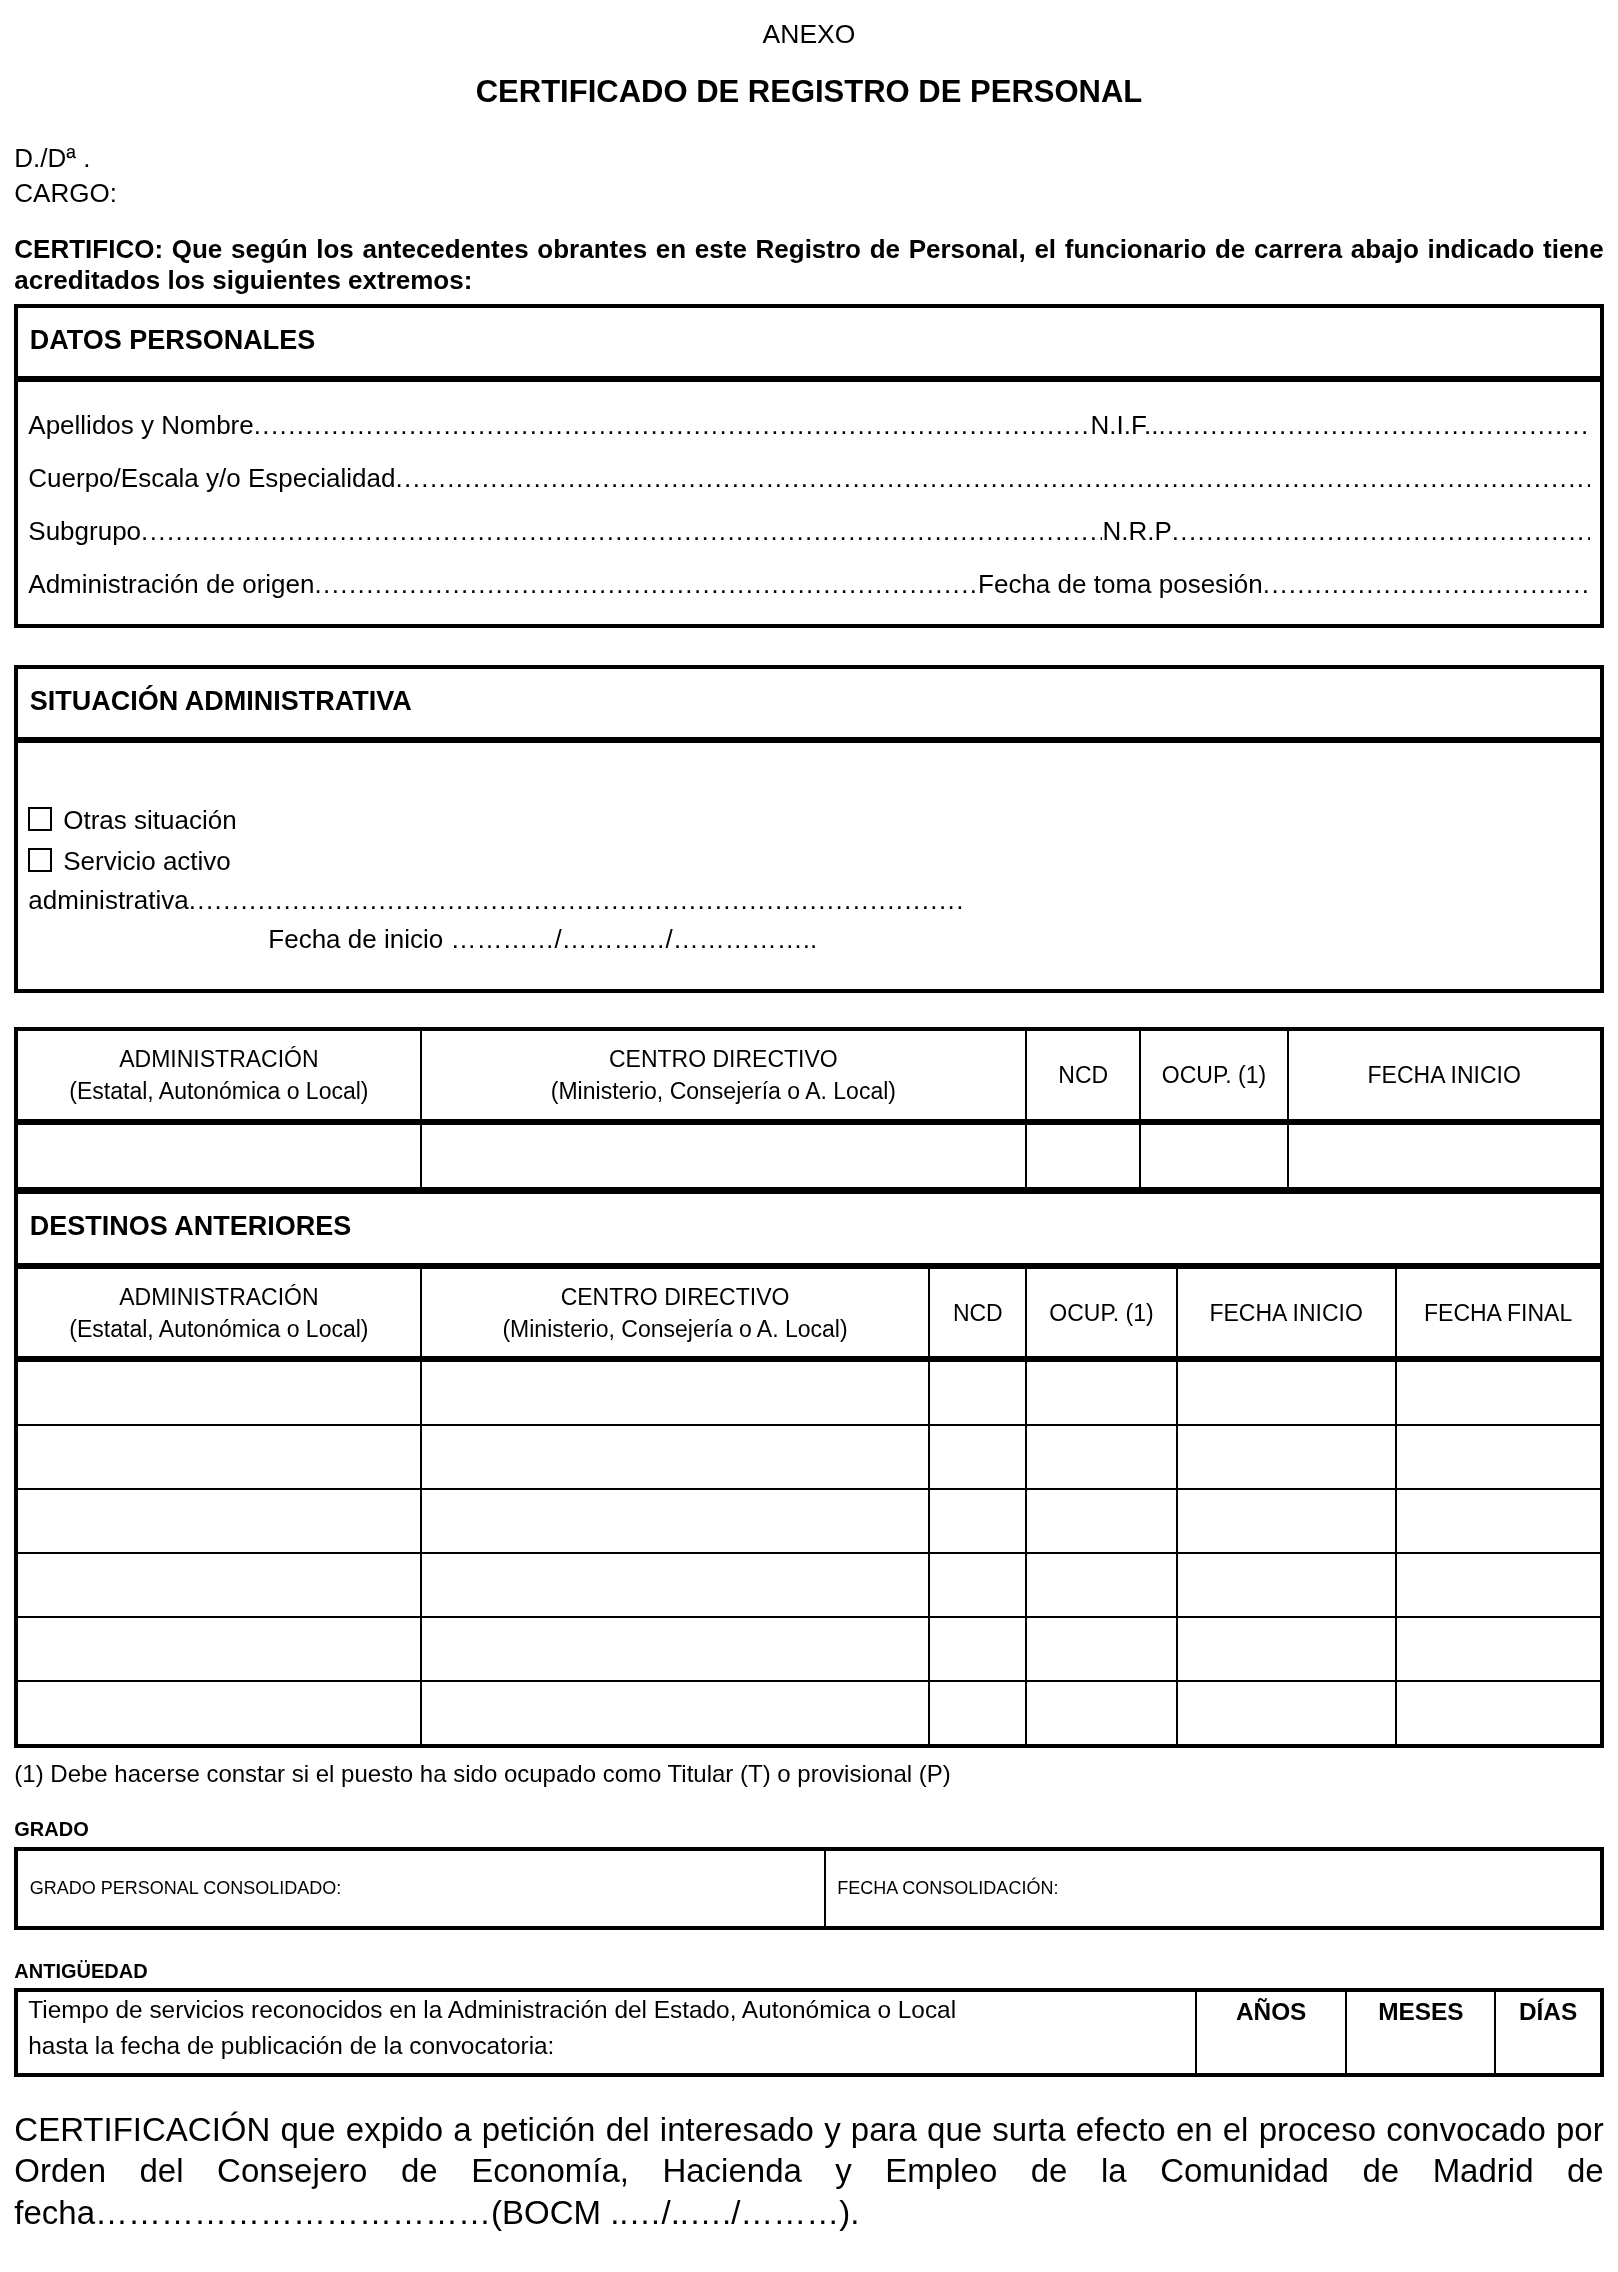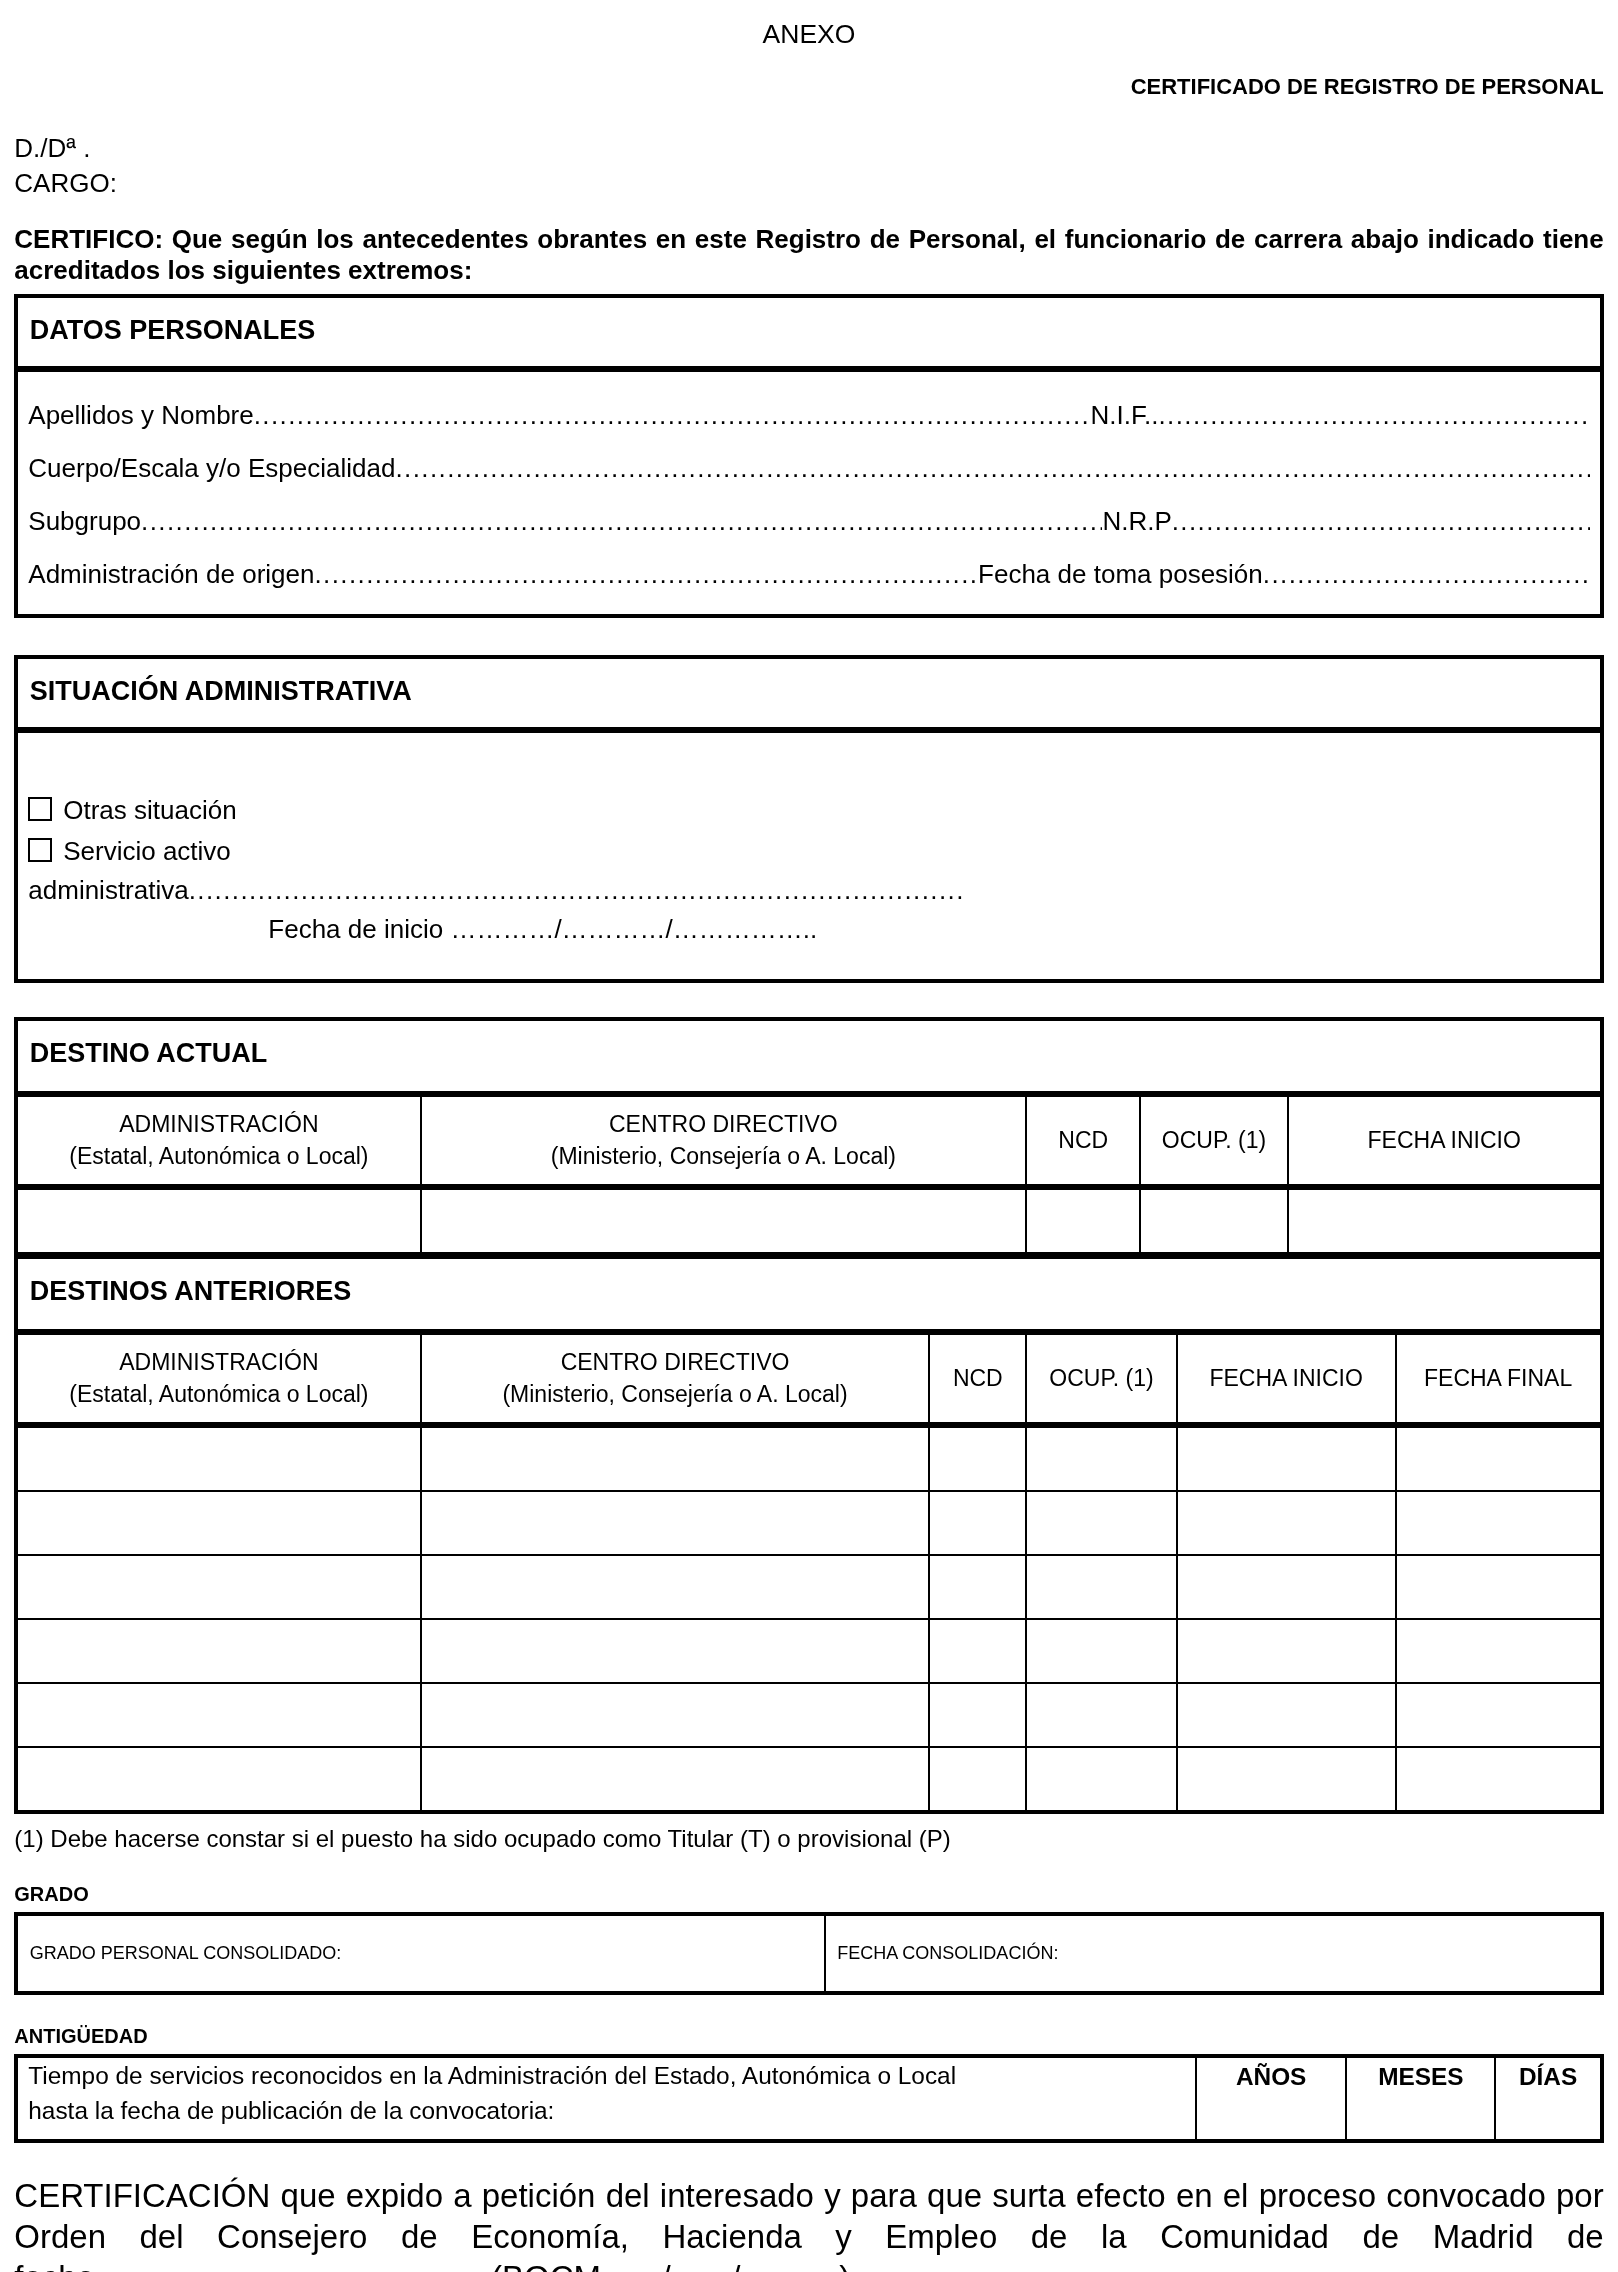--- a/index.html
+++ b/index.html
@@ -2,21 +2,21 @@
 <html style="font-size:11.5px"><head>
 <meta charset="utf-8">
 <style>
   html,body { margin:0; padding:0; background:#888; }
   .page {
     width:1618px; height:2272px; margin:0 auto; background:#ffffff;
     font-family:"Liberation Sans", sans-serif; color:#000;
     box-sizing:border-box; padding:10px 14.3px; overflow:hidden;
   }
   .t-anexo { text-align:center; font-size:26.5px; margin-top:8.6px; }
-  .t-doc   { text-align:right; font-size:22px; font-weight:bold; margin-top:24.4px; }
+  .t-doc   { text-align:center; font-size:31px; font-weight:bold; margin-top:24.4px; }
   .holder  { font-size:26px; margin-top:33px; }
   .cargo   { font-size:26px; margin-top:4.3px; }
   .certifico { font-size:26px; font-weight:bold; text-align:justify; margin-top:24.4px; line-height:1.22; }
 
   
   .boxsec { border:4.3px solid #000; margin-top:7.2px; }
   .band-plain {
     font-size:27px; font-weight:bold; padding:17px 11.5px 20px;
     border-bottom:6.5px solid #000;
   }
@@ -116,23 +116,20 @@
 
   <table class="grid destino">
     <colgroup>
         <col style="width:25.5%">
         <col style="width:38.2%">
         <col style="width:7.2%">
         <col style="width:9.3%">
         <col style="width:19.8%">
       </colgroup>
     <tbody>
-        <tr>
-          <td class="band" colspan="5">DESTINO ACTUAL</td>
-        </tr>
     <tr>
       <td class="hcell">
         <div>ADMINISTRACIÓN</div>
         <div class="h2">(Estatal, Autonómica o Local)</div>
       </td>
       <td class="hcell">
         <div>CENTRO DIRECTIVO</div>
         <div class="h2">(Ministerio, Consejería o A. Local)</div>
       </td>
       <td class="hcell">NCD</td>

